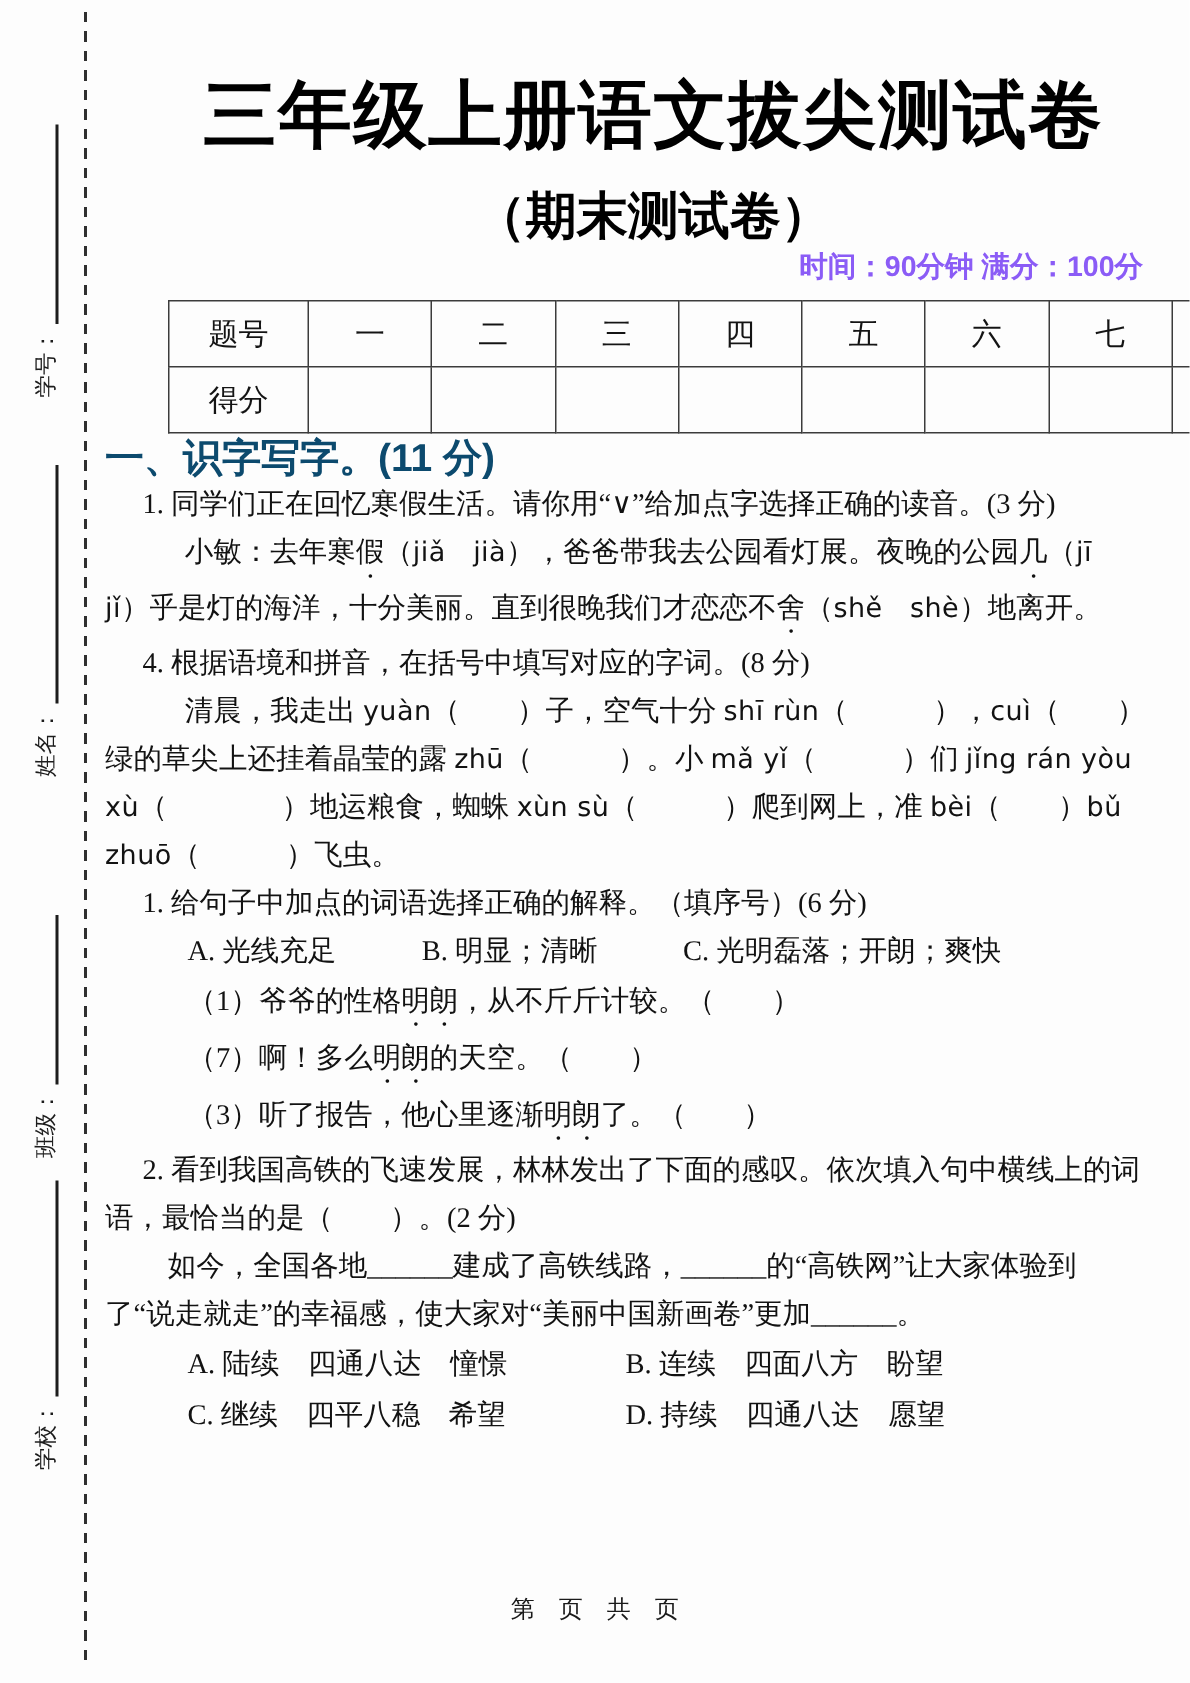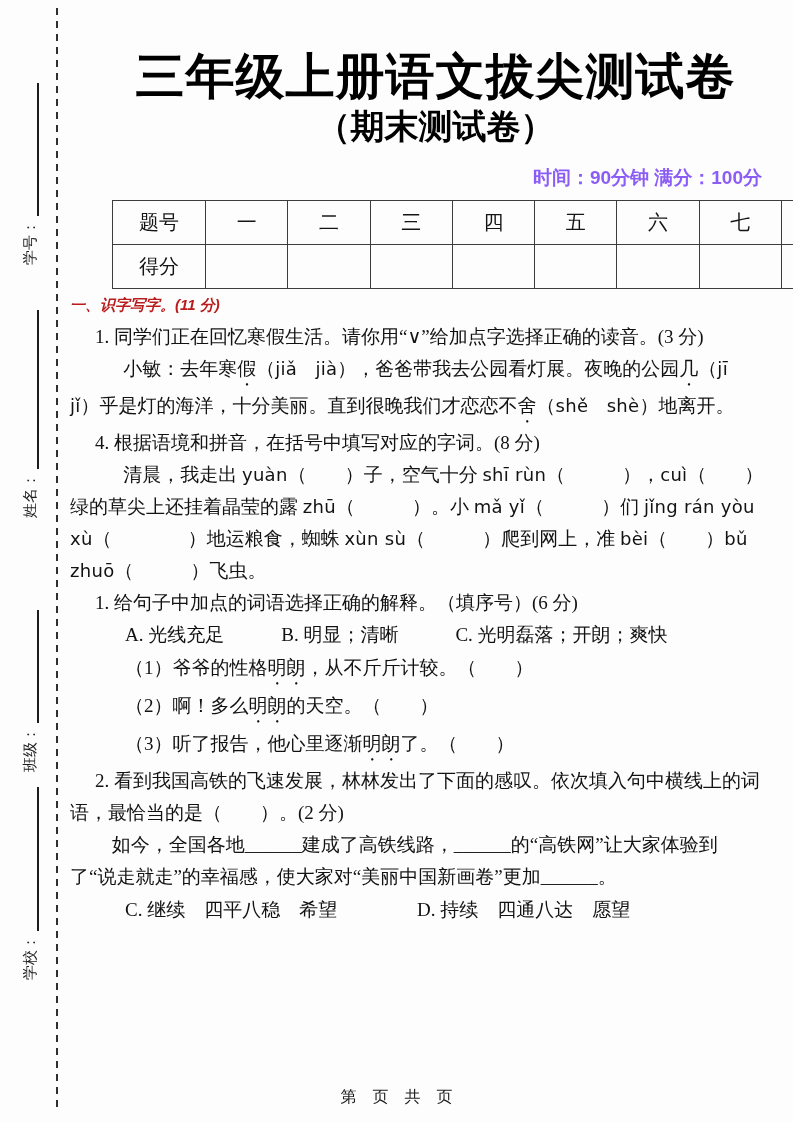--- a/index.html
+++ b/index.html
@@ -30,21 +30,21 @@
     flex:1;height:0;border-bottom:2px solid #1d1d1d;
     align-self:flex-end;margin-bottom:6px;margin-left:4px;
   }
   
   .title{
     position:absolute;left:78px;right:0;top:28px;
     text-align:center;font-size:49px;font-weight:bold;letter-spacing:1px;
     font-family:"Liberation Sans","DejaVu Sans",sans-serif;color:#000;margin-top:16px;
   }
   .subtitle{
-    position:absolute;left:78px;right:0;top:104px;
+    position:absolute;left:78px;right:0;top:121px;
     text-align:center;font-size:34px;font-weight:bold;
     font-family:"Liberation Sans","DejaVu Sans",sans-serif;color:#000;
   }
   .meta{
     position:absolute;right:31px;top:165px;
     font-size:19px;font-weight:600;
     font-family:"Liberation Sans","DejaVu Sans",sans-serif;color:#8b5cf6;
   }
   
   table.score{
@@ -57,22 +57,22 @@
     font-family:"Liberation Serif","DejaVu Serif",serif;
   }
   table.score td.first{width:90px;}
   
   .content{
     position:absolute;left:70px;top:289px;width:694px;
     font-size:19px;line-height:32px;color:#121212;
   }
   .content p{margin:0;}
   .sec-head{
-    font-weight:bold;font-size:15px;
-    font-family:"Liberation Sans","DejaVu Sans",sans-serif;color:#b91c1c;font-style:italic;
+    font-weight:bold;font-size:26px;
+    font-family:"Liberation Sans","DejaVu Sans",sans-serif;color:#0c4a6e;
   }
   .sec2{margin-top:6px;}
   .q{text-indent:25px;}
   .para{text-indent:2.8em;}
   .abc{padding-left:55px;}
   .subq{padding-left:55px;line-height:34px;}
   .passage{margin-left:14px;text-indent:2.2em;}
   .opts{padding-left:55px;display:flex;line-height:34px;}
   .opts .col-a{width:292px;}
   .py{
@@ -82,21 +82,20 @@
   .dt{
     -webkit-text-emphasis:filled dot #111;
     -webkit-text-emphasis-position:under;
     text-emphasis:filled dot #111;
     text-emphasis-position:under right;
   }
   .footer{
     position:absolute;left:0;right:0;top:1063px;
     text-align:center;font-size:16px;color:#1a1a1a;
     font-family:"Liberation Serif","DejaVu Serif",serif;
-    margin-top:24px;
   }
 </style>
 </head>
 <body>
 
 <div class="page">
 
   <div class="fold-line"></div>
 
   <div class="side-unit" style="top:265px;width:182px;">
@@ -159,27 +158,31 @@
     <p class="q">4. 根据语境和拼音，在括号中填写对应的字词。(8 分)</p>
 
     <p class="para"><span>清晨，我走出 </span><span class="py">yuàn</span><span>（　　）子，空气十分 </span><span class="py">shī rùn</span><span>（　　　），</span><span class="py">cuì</span><span>（　　）绿的草尖上还挂着晶莹的露 </span><span class="py">zhū</span><span>（　　　）。小 </span><span class="py">mǎ yǐ</span><span>（　　　）们 </span><span class="py">jǐng rán yòu xù</span><span>（　　　　）地运粮食，蜘蛛 </span><span class="py">xùn sù</span><span>（　　　）爬到网上，准 </span><span class="py">bèi</span><span>（　　）</span><span class="py">bǔ zhuō</span><span>（　　　）飞虫。</span></p>
 
 
     <p class="q">1. 给句子中加点的词语选择正确的解释。（填序号）(6 分)</p>
 
     <p class="abc">A. 光线充足　　　B. 明显；清晰　　　C. 光明磊落；开朗；爽快</p>
 
     <p class="subq"><span>（1）爷爷的性格</span><span class="dt">明朗</span><span>，从不斤斤计较。（　　）</span></p>
-    <p class="subq"><span>（2）啊！多么</span><span class="dt">明朗</span><span>的天空。（　　）</span></p>
+    <p class="subq"><span>（7）啊！多么</span><span class="dt">明朗</span><span>的天空。（　　）</span></p>
     <p class="subq"><span>（3）听了报告，他心里逐渐</span><span class="dt">明朗</span><span>了。（　　）</span></p>
 
     <p class="q">2. 看到我国高铁的飞速发展，林林发出了下面的感叹。依次填入句中横线上的词语，最恰当的是（　　）。(2 分)</p>
 
     <p class="passage">如今，全国各地______建成了高铁线路，______的“高铁网”让大家体验到了“说走就走”的幸福感，使大家对“美丽中国新画卷”更加______。</p>
 
+    <p class="opts">
+        <span class="col-a">A. 陆续　四通八达　憧憬</span>
+        <span>B. 连续　四面八方　盼望</span>
+      </p>
     <p class="opts">
         <span class="col-a">C. 继续　四平八稳　希望</span>
         <span>D. 持续　四通八达　愿望</span>
       </p>
 
   </div>
 
   <div class="footer">第　页　共　页</div>
 
 </div>

